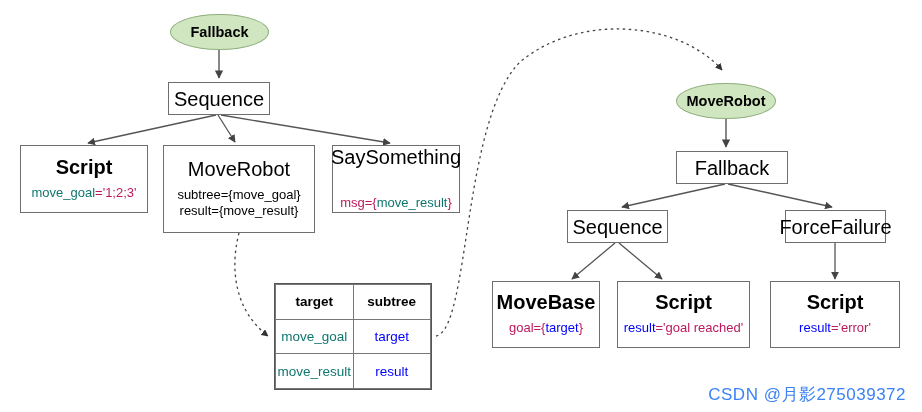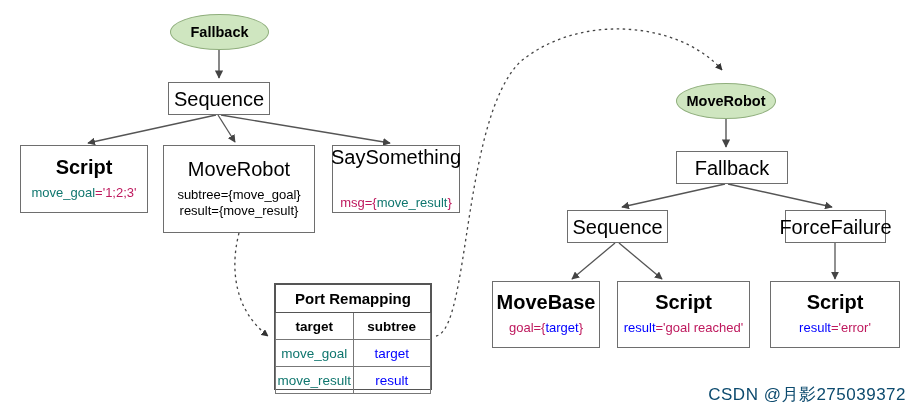--- a/index.html
+++ b/index.html
@@ -105,21 +105,21 @@
     font-weight: bold;
     font-size: 13.5px;
   }
   #remap-table .cell-parent { width: 50%; }
   #remap-table .cell-subtree { width: 50%; margin-top: 15px; }
 
   #watermark {
     position: absolute;
     right: 16px;
     bottom: 6px;
-    color: #0c4a6e;
+    color: #3b82f6;
     font-size: 17px;
     letter-spacing: 0.5px;
     white-space: nowrap;
     user-select: none;
   }
 </style>
 </head>
 <body>
 
 <div id="canvas">
@@ -181,23 +181,20 @@
   <div class="node" style="left:332px; top:145px; width:128px; height:68px;gap:20px;">
     <span class="title">SaySomething</span>
     <div class="attrs">
       <span class="attr"><span class="plain">msg={</span><span class="magenta">move_result</span><span class="plain">}</span></span>
     </div>
   </div>
 
   <div id="remap-table" style="left:274px; top:283px; width:158px; height:107px;">
     <table>
       <tbody>
-        <tr>
-          <td class="tbl-title" colspan="2">Port Remapping</td>
-        </tr>
         <tr>
           <td class="col-head cell-parent">target</td>
           <td class="col-head cell-subtree">subtree</td>
         </tr>
         <tr>
           <td class="magenta cell-parent">move_goal</td>
           <td class="blue cell-subtree">target</td>
         </tr>
         <tr>
           <td class="magenta cell-parent">move_result</td>

